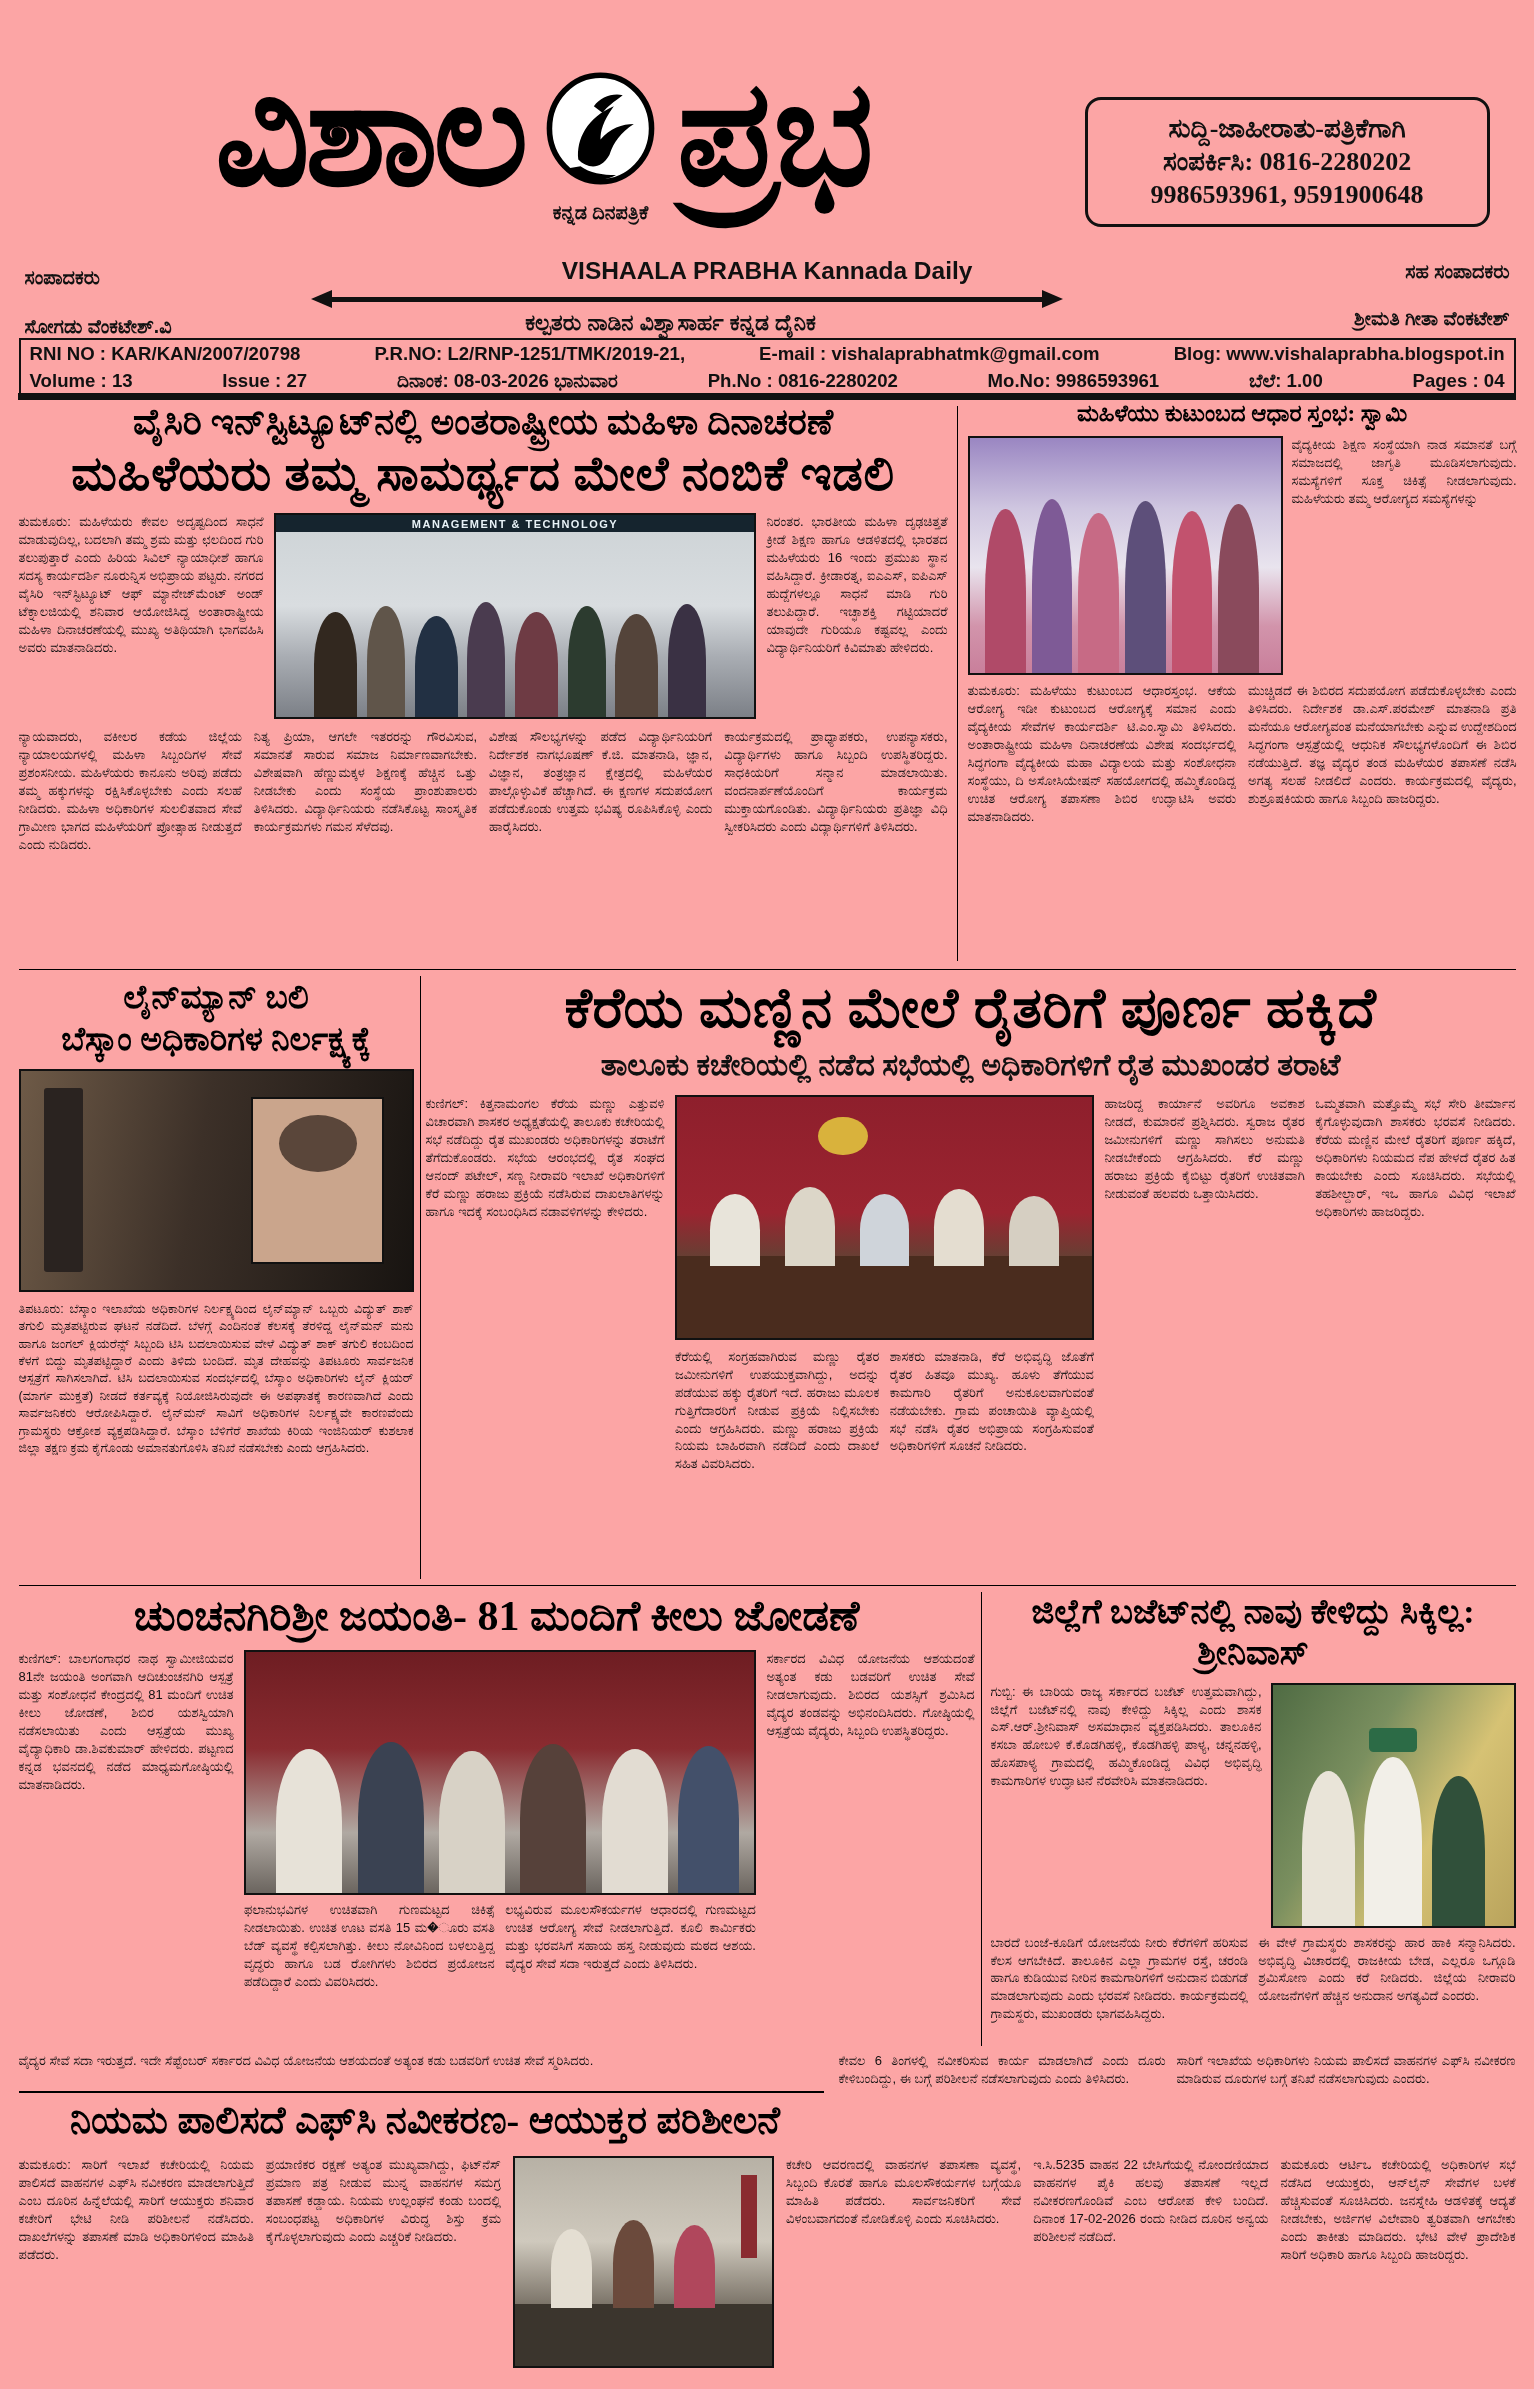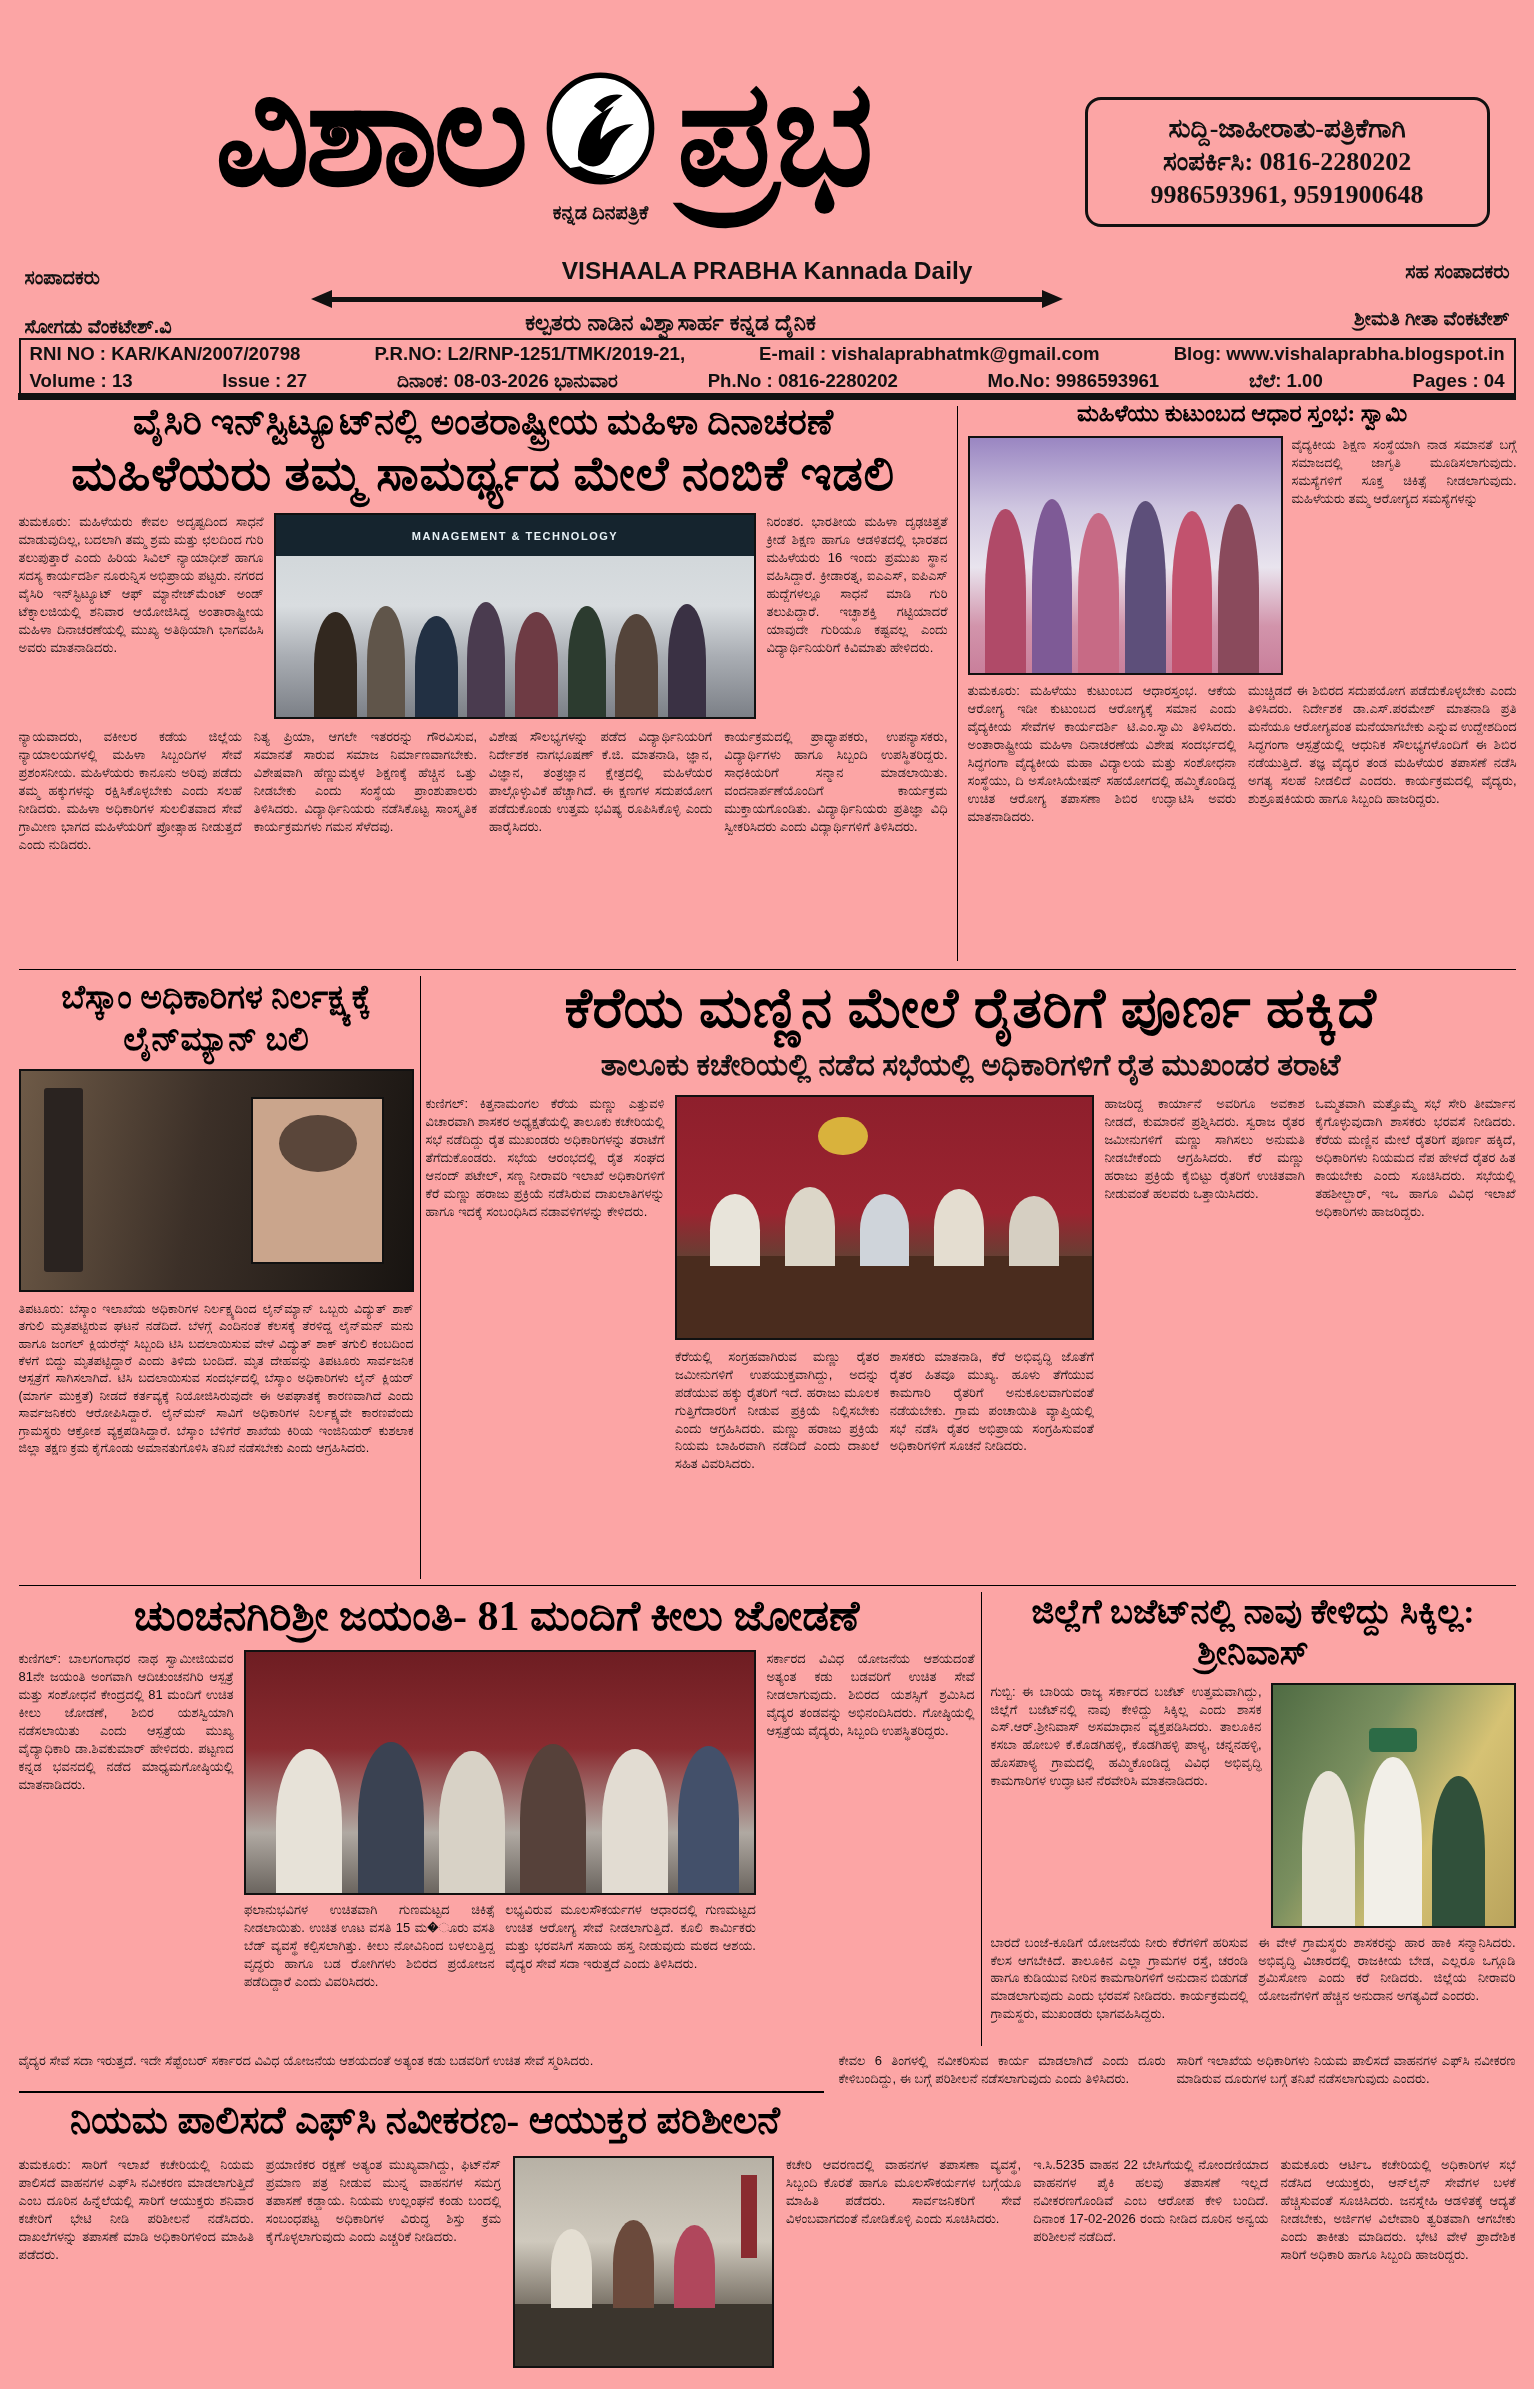--- a/index.html
+++ b/index.html
@@ -51,21 +51,21 @@
     font-weight:700; font-size:18.6px; white-space:nowrap; }
 
   
   .hl { font-weight:900; color:#000; text-align:center;
     font-family:"Liberation Serif","DejaVu Serif",serif; }
   .bodytext { font-size:13px; line-height:1.38; text-align:justify; overflow:hidden; }
   .bodytext::first-line {}
   .vline { position:absolute; width:1.5px; background:#000; }
 
   .photo { position:relative; border:2.2px solid #111; overflow:hidden; }
-  .photo .banner { position:absolute; top:0; left:0; right:0; height:41px;
+  .photo .banner { position:absolute; top:0; left:0; right:0; height:17px;
     background:#15242e; color:#e8f2f7; font-size:11px; font-weight:700;
     display:flex; align-items:center; justify-content:center; letter-spacing:1.5px; }
   .fig { position:absolute; border-radius:50% 50% 0 0; }
 
   
   .ph-event   { background:linear-gradient(180deg,#cdd3d6 0%,#d9dde0 45%,#a9adb3 70%,#7c8087 100%); }
   .ph-women   { background:linear-gradient(180deg,#9a86c2 0%,#cfc6e0 30%,#e9e4ee 55%,#d294ab 80%,#c97f9b 100%); }
   .ph-lineman { background:linear-gradient(100deg,#6e5a47 0%,#3c3028 45%,#181411 100%); }
   .ph-meeting { background:linear-gradient(180deg,#8e1f2c 0%,#9b2430 48%,#5c4434 70%,#3a2d24 100%); }
   .ph-jayanti { background:linear-gradient(180deg,#6e1d22 0%,#8a2b30 40%,#b0a9a2 75%,#6b655f 100%); }
@@ -243,22 +243,22 @@
         <div class="bodytext">ತುಮಕೂರು: ಮಹಿಳೆಯು ಕುಟುಂಬದ ಆಧಾರಸ್ತಂಭ. ಆಕೆಯ ಆರೋಗ್ಯ ಇಡೀ ಕುಟುಂಬದ ಆರೋಗ್ಯಕ್ಕೆ ಸಮಾನ ಎಂದು ವೈದ್ಯಕೀಯ ಸೇವೆಗಳ ಕಾರ್ಯದರ್ಶಿ ಟಿ.ಎಂ.ಸ್ವಾಮಿ ತಿಳಿಸಿದರು. ಅಂತಾರಾಷ್ಟ್ರೀಯ ಮಹಿಳಾ ದಿನಾಚರಣೆಯ ವಿಶೇಷ ಸಂದರ್ಭದಲ್ಲಿ ಸಿದ್ಧಗಂಗಾ ವೈದ್ಯಕೀಯ ಮಹಾ ವಿದ್ಯಾಲಯ ಮತ್ತು ಸಂಶೋಧನಾ ಸಂಸ್ಥೆಯು, ದಿ ಅಸೋಸಿಯೇಷನ್ ಸಹಯೋಗದಲ್ಲಿ ಹಮ್ಮಿಕೊಂಡಿದ್ದ ಉಚಿತ ಆರೋಗ್ಯ ತಪಾಸಣಾ ಶಿಬಿರ ಉದ್ಘಾಟಿಸಿ ಅವರು ಮಾತನಾಡಿದರು.</div>
         <div class="bodytext">ಮುಚ್ಚಿಡದೆ ಈ ಶಿಬಿರದ ಸದುಪಯೋಗ ಪಡೆದುಕೊಳ್ಳಬೇಕು ಎಂದು ತಿಳಿಸಿದರು. ನಿರ್ದೇಶಕ ಡಾ.ಎಸ್.ಪರಮೇಶ್ ಮಾತನಾಡಿ ಪ್ರತಿ ಮನೆಯೂ ಆರೋಗ್ಯವಂತ ಮನೆಯಾಗಬೇಕು ಎನ್ನುವ ಉದ್ದೇಶದಿಂದ ಸಿದ್ಧಗಂಗಾ ಆಸ್ಪತ್ರೆಯಲ್ಲಿ ಆಧುನಿಕ ಸೌಲಭ್ಯಗಳೊಂದಿಗೆ ಈ ಶಿಬಿರ ನಡೆಯುತ್ತಿದೆ. ತಜ್ಞ ವೈದ್ಯರ ತಂಡ ಮಹಿಳೆಯರ ತಪಾಸಣೆ ನಡೆಸಿ ಅಗತ್ಯ ಸಲಹೆ ನೀಡಲಿದೆ ಎಂದರು. ಕಾರ್ಯಕ್ರಮದಲ್ಲಿ ವೈದ್ಯರು, ಶುಶ್ರೂಷಕಿಯರು ಹಾಗೂ ಸಿಬ್ಬಂದಿ ಹಾಜರಿದ್ದರು.</div>
       </div>
     </div>
   </div>
 
   <div class="mid-section">
     <div class="vline" style="left:401px; top:6px; height:603px;"></div>
 
     <div class="art-lineman">
+      <div class="hl head">ಲೈನ್‌ಮ್ಯಾನ್ ಬಲಿ</div>
       <div class="hl head">ಬೆಸ್ಕಾಂ ಅಧಿಕಾರಿಗಳ ನಿರ್ಲಕ್ಷ್ಯಕ್ಕೆ</div>
-      <div class="hl head">ಲೈನ್‌ಮ್ಯಾನ್ ಬಲಿ</div>
       <div class="photo ph-lineman ln-photo">
         <div style="position:absolute;left:6%;top:8%;width:10%;height:84%;background:#2a2320;border-radius:3px;"></div>
         <div style="position:absolute;right:7%;top:12%;width:34%;height:76%;background:#caa58c;border:2.2px solid #111;"></div>
         <div style="position:absolute;right:14%;top:20%;width:20%;height:26%;background:#5a463a;border-radius:50%;"></div>
       </div>
       <div class="bodytext ln-body">ತಿಪಟೂರು: ಬೆಸ್ಕಾಂ ಇಲಾಖೆಯ ಅಧಿಕಾರಿಗಳ ನಿರ್ಲಕ್ಷ್ಯದಿಂದ ಲೈನ್‌ಮ್ಯಾನ್ ಒಬ್ಬರು ವಿದ್ಯುತ್ ಶಾಕ್ ತಗುಲಿ ಮೃತಪಟ್ಟಿರುವ ಘಟನೆ ನಡೆದಿದೆ. ಬೆಳಗ್ಗೆ ಎಂದಿನಂತೆ ಕೆಲಸಕ್ಕೆ ತೆರಳಿದ್ದ ಲೈನ್‌ಮನ್ ಮನು ಹಾಗೂ ಜಂಗಲ್ ಕ್ಲಿಯರೆನ್ಸ್ ಸಿಬ್ಬಂದಿ ಟಿಸಿ ಬದಲಾಯಿಸುವ ವೇಳೆ ವಿದ್ಯುತ್ ಶಾಕ್ ತಗುಲಿ ಕಂಬದಿಂದ ಕೆಳಗೆ ಬಿದ್ದು ಮೃತಪಟ್ಟಿದ್ದಾರೆ ಎಂದು ತಿಳಿದು ಬಂದಿದೆ. ಮೃತ ದೇಹವನ್ನು ತಿಪಟೂರು ಸಾರ್ವಜನಿಕ ಆಸ್ಪತ್ರೆಗೆ ಸಾಗಿಸಲಾಗಿದೆ. ಟಿಸಿ ಬದಲಾಯಿಸುವ ಸಂದರ್ಭದಲ್ಲಿ ಬೆಸ್ಕಾಂ ಅಧಿಕಾರಿಗಳು ಲೈನ್ ಕ್ಲಿಯರ್ (ಮಾರ್ಗ ಮುಕ್ತತೆ) ನೀಡದೆ ಕರ್ತವ್ಯಕ್ಕೆ ನಿಯೋಜಿಸಿರುವುದೇ ಈ ಅಪಘಾತಕ್ಕೆ ಕಾರಣವಾಗಿದೆ ಎಂದು ಸಾರ್ವಜನಿಕರು ಆರೋಪಿಸಿದ್ದಾರೆ. ಲೈನ್‌ಮನ್ ಸಾವಿಗೆ ಅಧಿಕಾರಿಗಳ ನಿರ್ಲಕ್ಷ್ಯವೇ ಕಾರಣವೆಂದು ಗ್ರಾಮಸ್ಥರು ಆಕ್ರೋಶ ವ್ಯಕ್ತಪಡಿಸಿದ್ದಾರೆ. ಬೆಸ್ಕಾಂ ಬೆಳಿಗೆರೆ ಶಾಖೆಯ ಕಿರಿಯ ಇಂಜಿನಿಯರ್ ಕುಶಲಾಕ ಜಿಲ್ಲಾ ತಕ್ಷಣ ಕ್ರಮ ಕೈಗೊಂಡು ಅಮಾನತುಗೊಳಿಸಿ ತನಿಖೆ ನಡೆಸಬೇಕು ಎಂದು ಆಗ್ರಹಿಸಿದರು.</div>
     </div>
 
     <div class="art-lake">
       <div class="hl head">ಕೆರೆಯ ಮಣ್ಣಿನ ಮೇಲೆ ರೈತರಿಗೆ ಪೂರ್ಣ ಹಕ್ಕಿದೆ</div>

